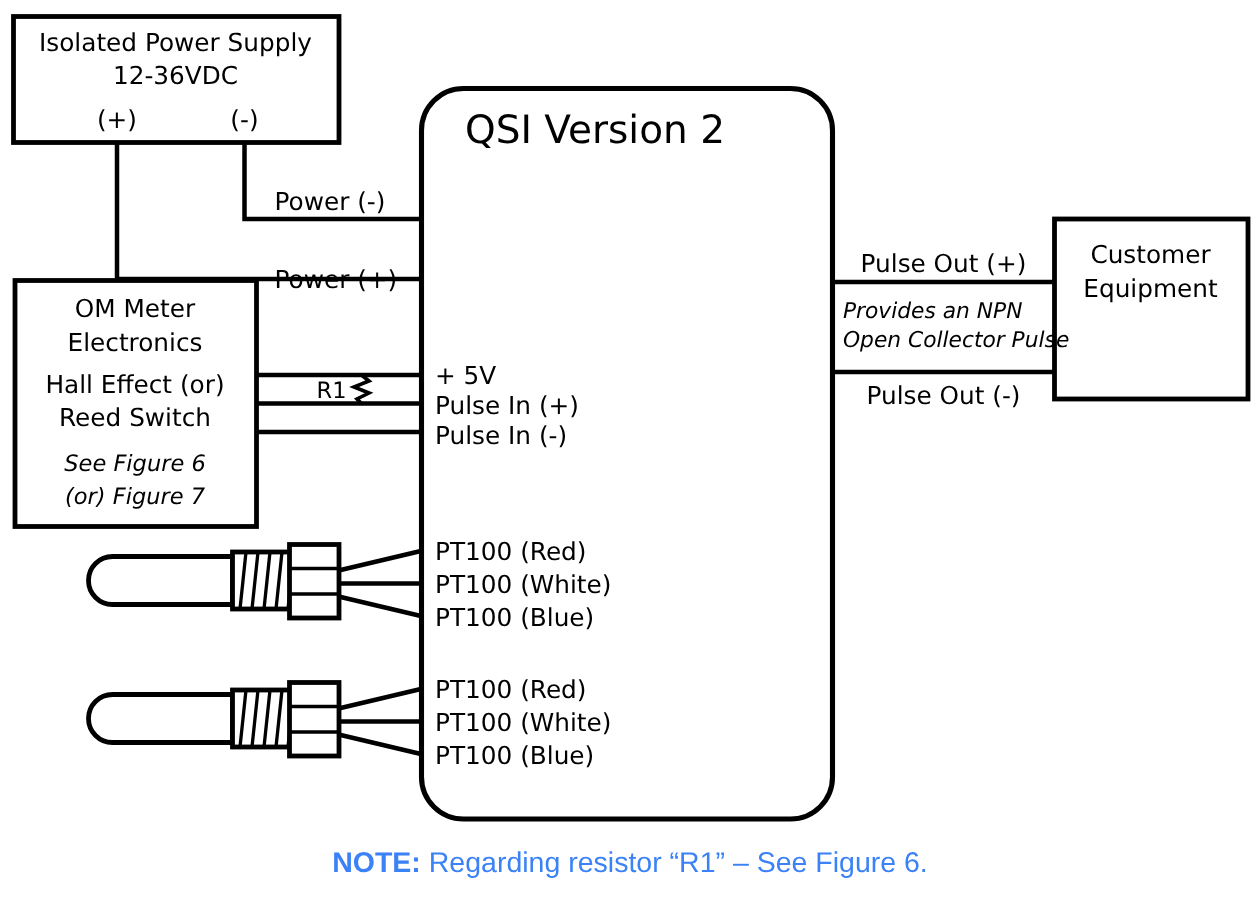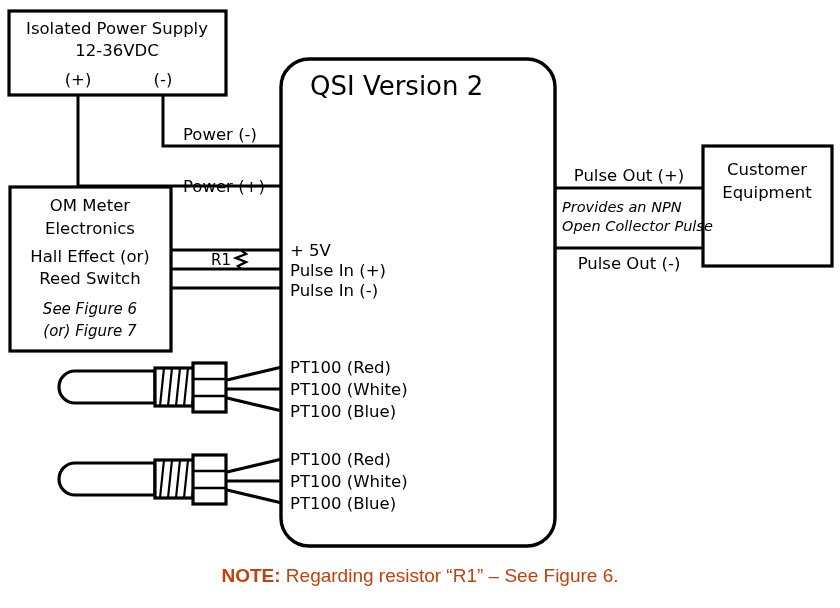--- a/index.html
+++ b/index.html
@@ -80,21 +80,21 @@
     text-anchor: middle;
   }
   .note-bar {
     position: absolute;
     left: 0;
     top: 565px;
     width: 840px;
     text-align: center;
     font-family: "Liberation Sans", sans-serif;
     font-size: 19px;
-    color: #c2410c;
+    color: #3b82f6;
     white-space: nowrap;
   }
   .note-bar b {
     font-weight: bold;
   }
 </style>
 </head>
 <body>
 
 <div id="diagram-root">

